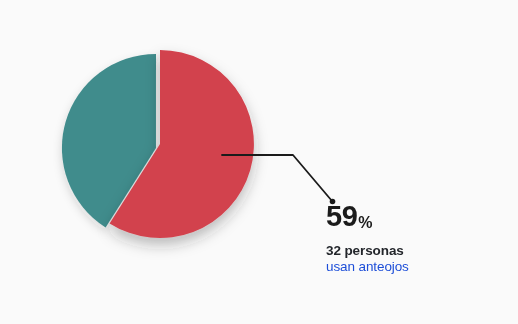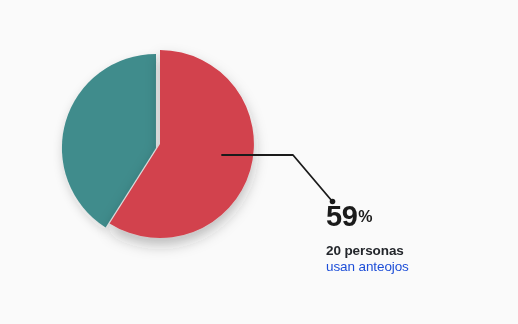--- a/index.html
+++ b/index.html
@@ -28,21 +28,21 @@
     height: 324px;
   }
   .callout {
     position: absolute;
     left: 326px;
     top: 202px;
     width: 180px;
   }
   .pct-row {
     display: flex;
-    align-items: center;
+    align-items: flex-end;
     line-height: 1;
     margin: 0;
     padding: 0;
   }
   .pct-value {
     font-size: 29px;
     font-weight: bold;
     color: #1b1b1b;
     letter-spacing: -0.5px;
   }
@@ -95,17 +95,17 @@
       <path d="M 222 155 L 293 155 L 332 201" fill="none" stroke="#1b1b1b" stroke-width="1.8" stroke-linecap="round" stroke-linejoin="round"></path>
       <circle cx="332.5" cy="201.5" r="2.8" fill="#1b1b1b"></circle>
     </g>
   </svg>
 
   <div class="callout">
     <div class="pct-row">
       <span class="pct-value">59</span>
       <span class="pct-sign">%</span>
     </div>
-    <div class="sub-bold">20 personas</div>
+    <div class="sub-bold">32 personas</div>
     <div class="sub-regular">usan anteojos</div>
   </div>
 
 </div>
 
 </body></html>

